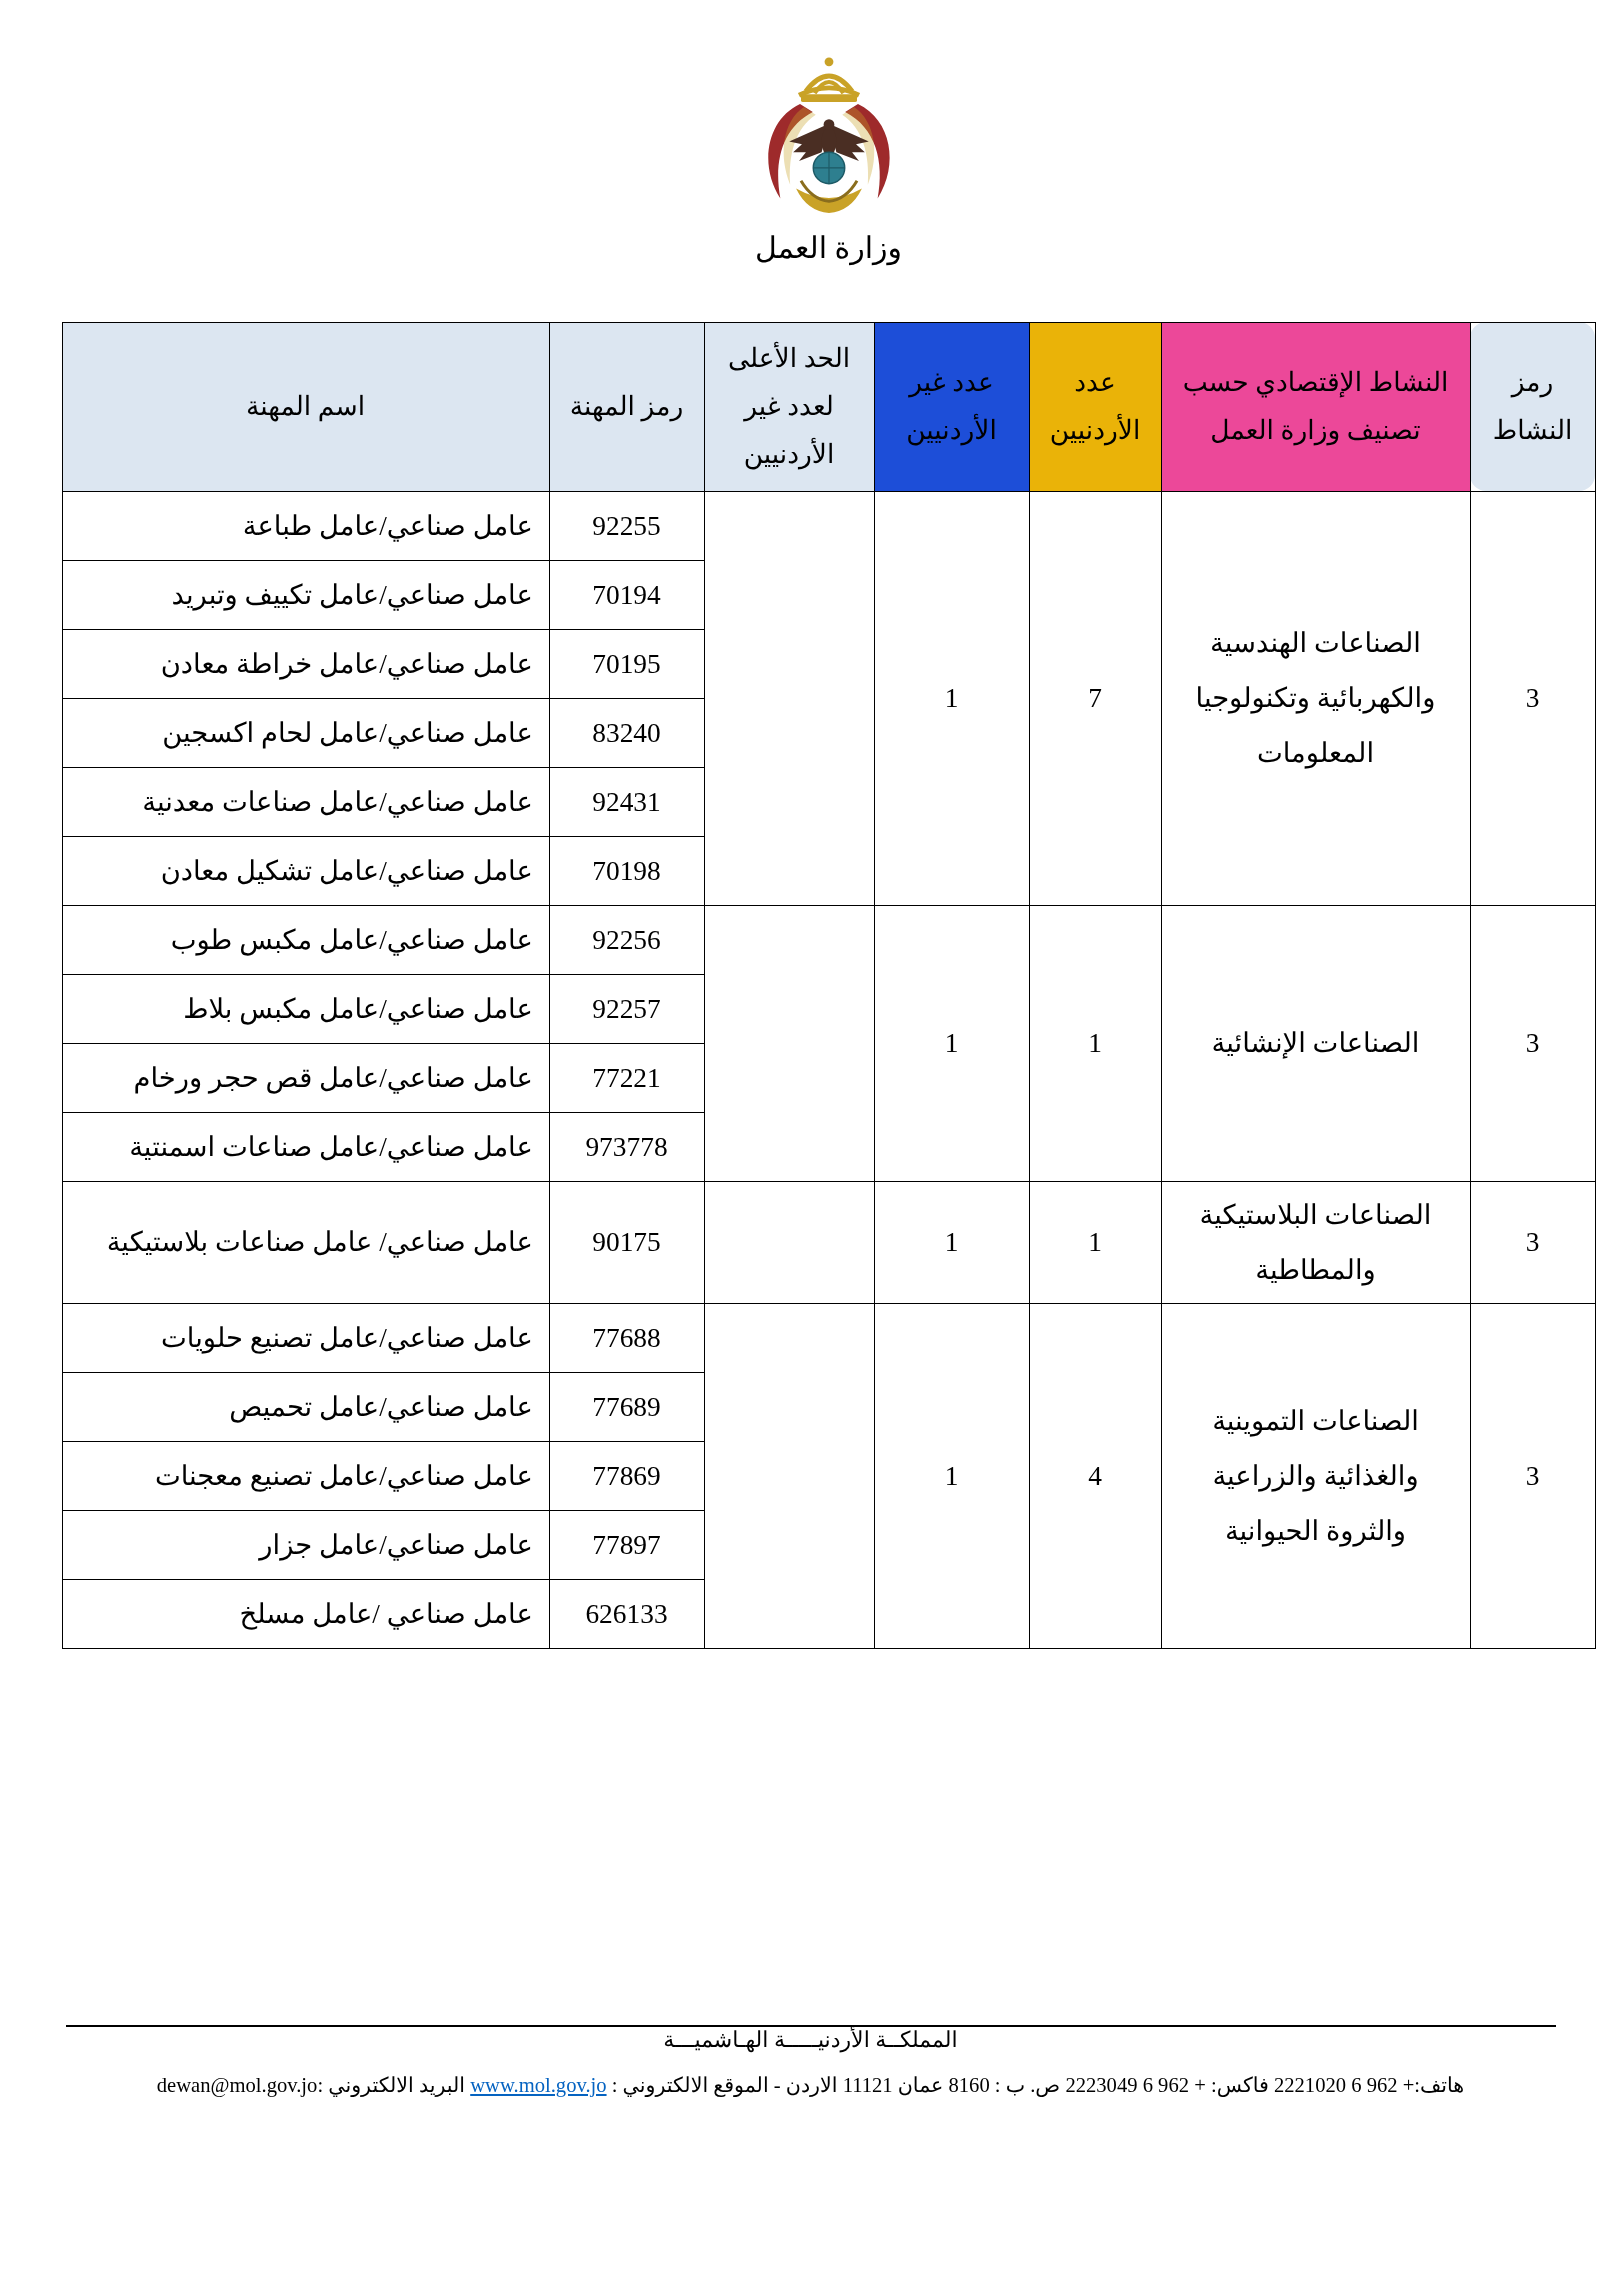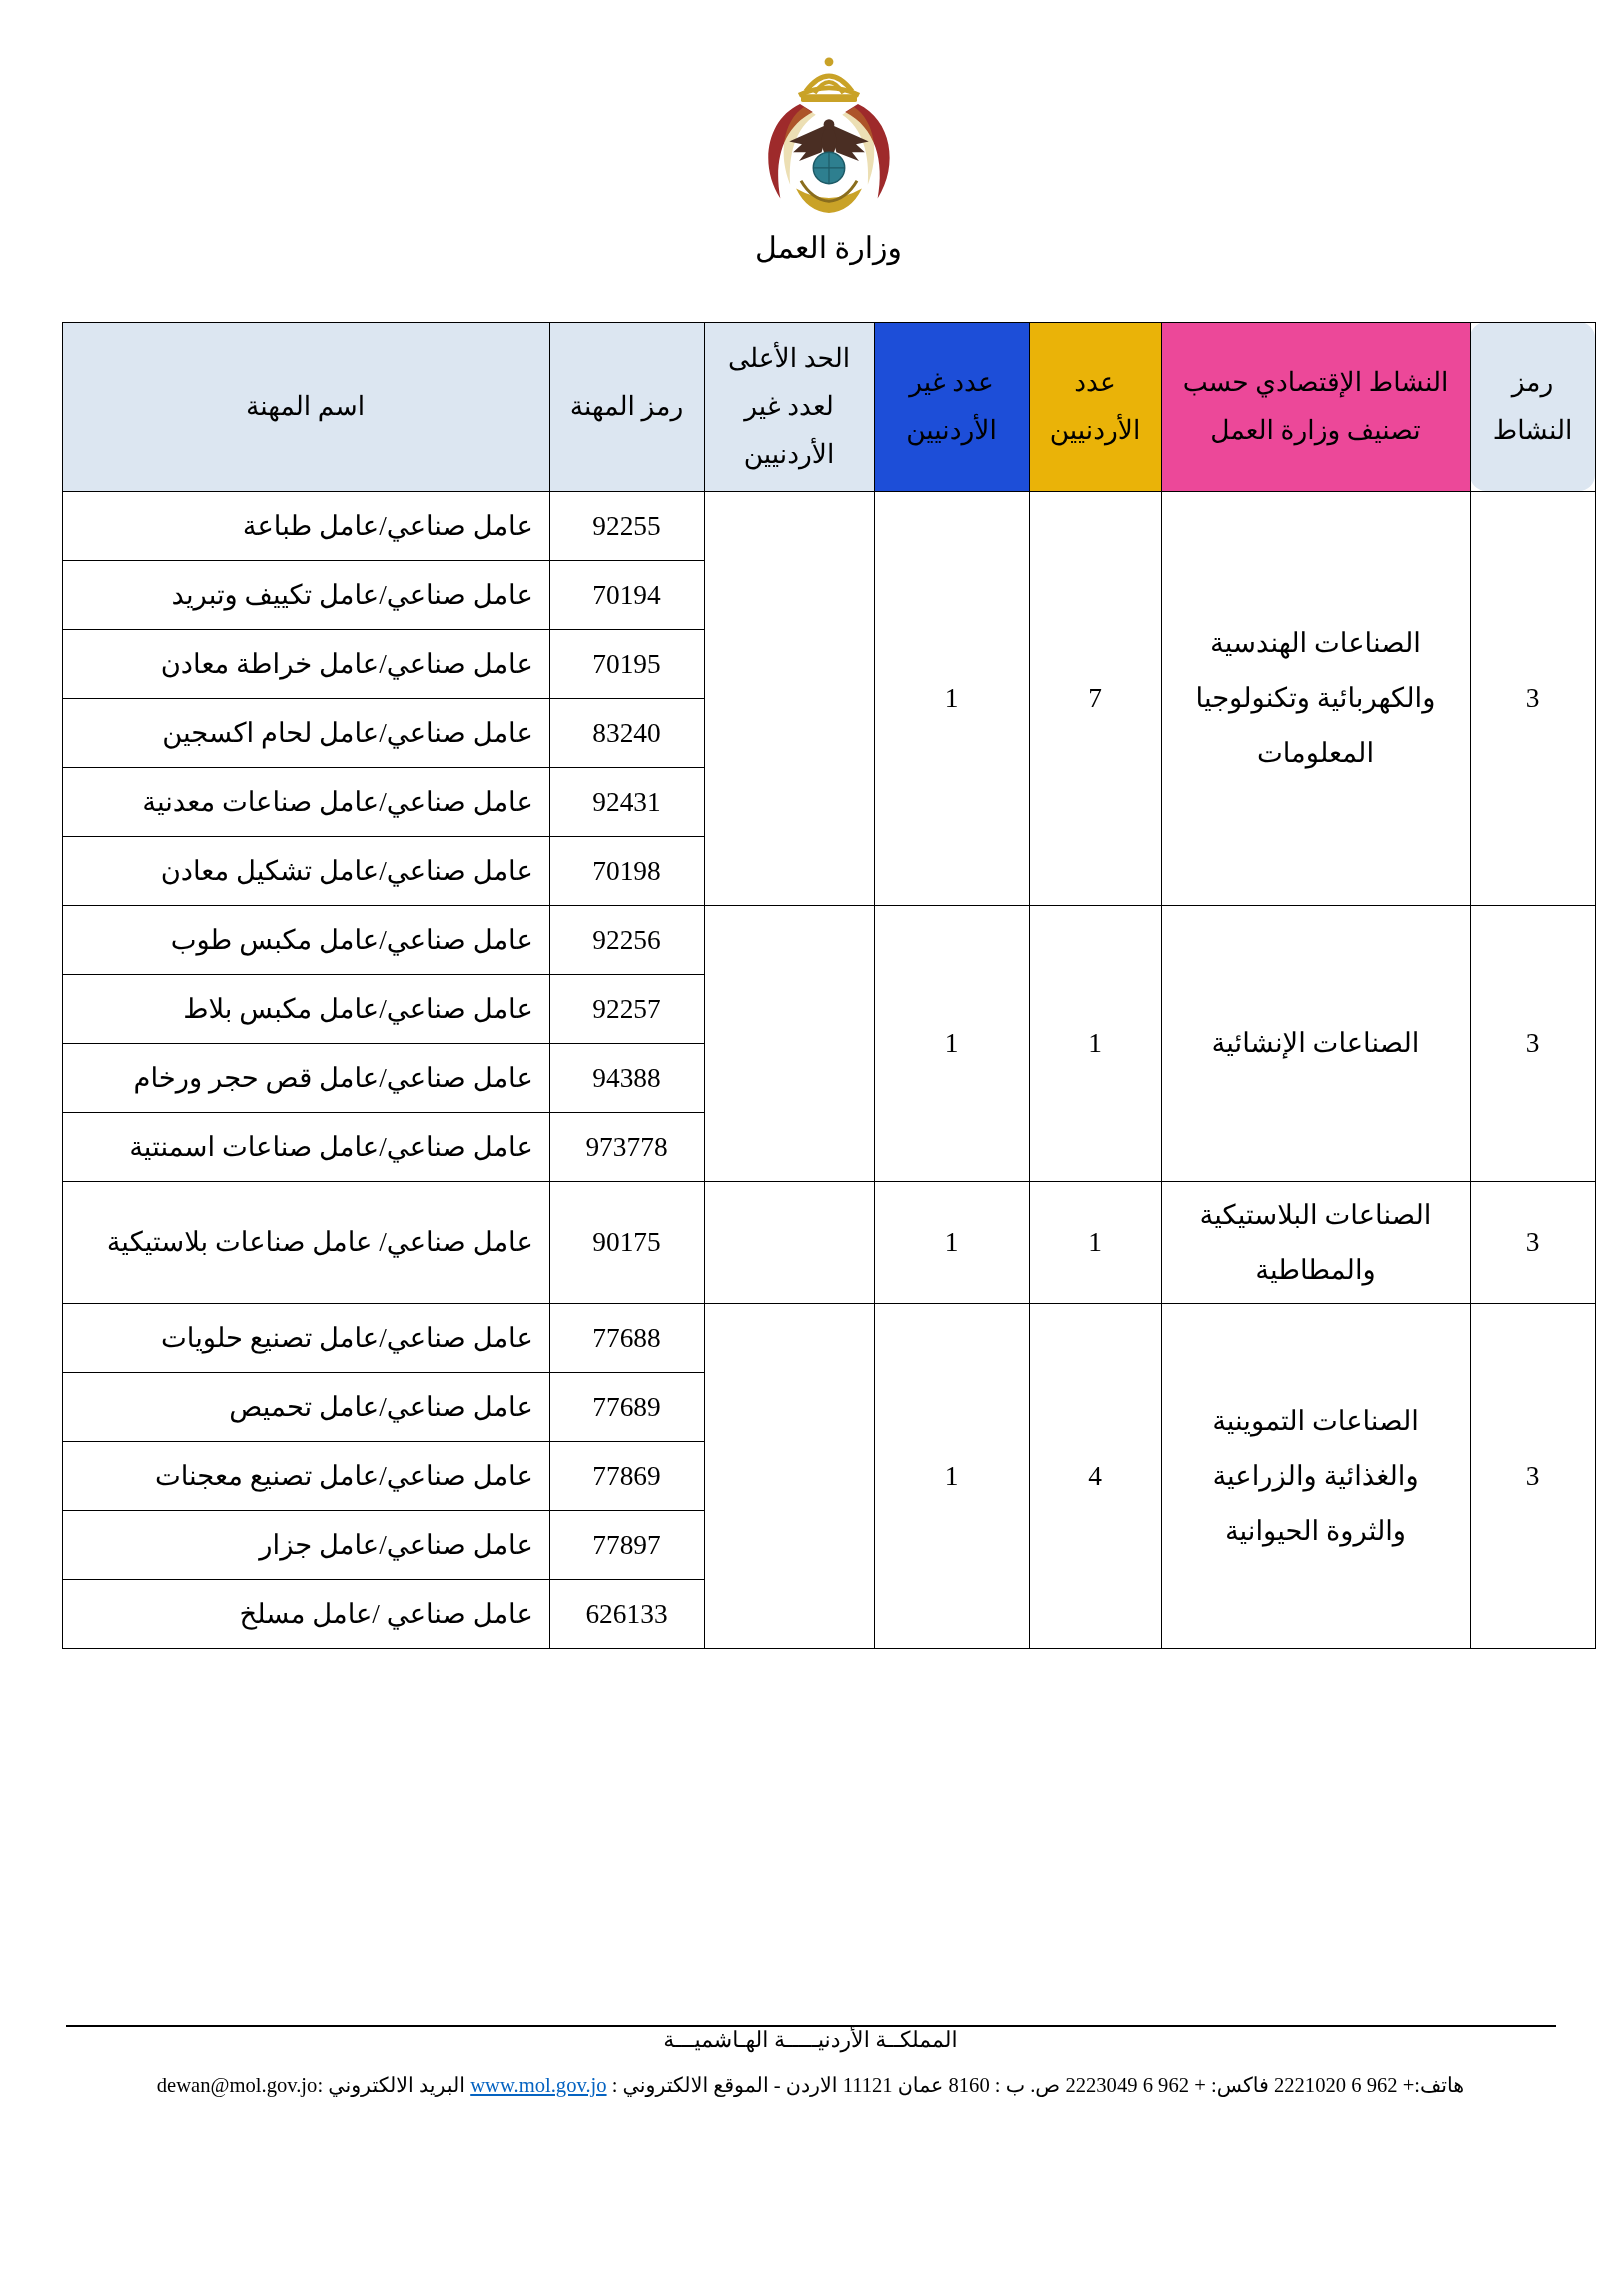--- a/index.html
+++ b/index.html
@@ -144,21 +144,21 @@
           <td class="center-cell" rowspan="4">1</td>
           <td class="center-cell" rowspan="4"></td>
           <td class="code-cell">92256</td>
           <td class="name-cell">عامل صناعي/عامل مكبس طوب</td>
         </tr>
         <tr>
           <td class="code-cell">92257</td>
           <td class="name-cell">عامل صناعي/عامل مكبس بلاط</td>
         </tr>
         <tr>
-          <td class="code-cell">94388</td>
+          <td class="code-cell">77221</td>
           <td class="name-cell">عامل صناعي/عامل قص حجر ورخام</td>
         </tr>
         <tr>
           <td class="code-cell">973778</td>
           <td class="name-cell">عامل صناعي/عامل صناعات اسمنتية</td>
         </tr>
         <tr>
           <td class="center-cell">3</td>
           <td class="activity-cell">الصناعات البلاستيكية والمطاطية</td>
           <td class="center-cell">1</td>

